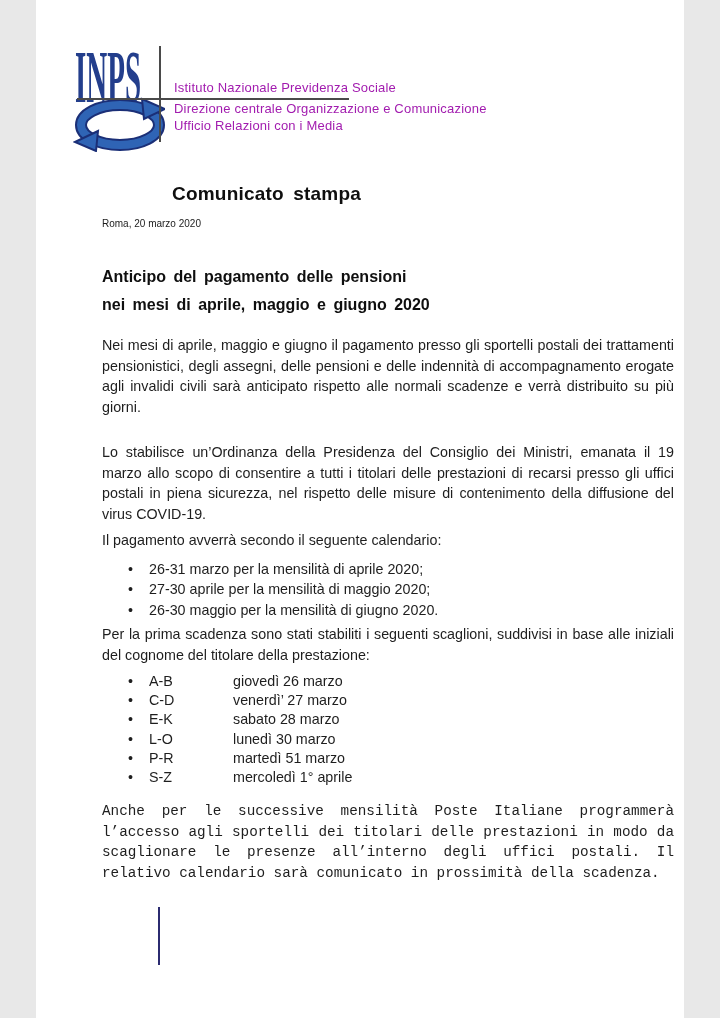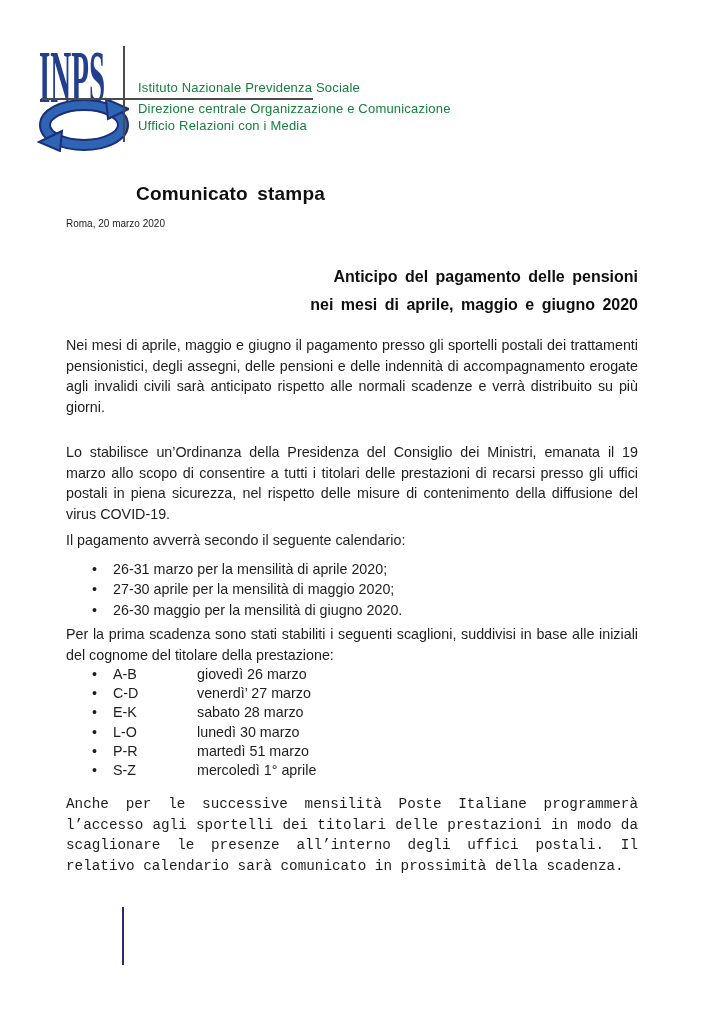--- a/index.html
+++ b/index.html
@@ -1,59 +1,59 @@
 <!DOCTYPE html>
 <html><head>
 <meta charset="utf-8">
 <style>
   html,body{margin:0;padding:0;background:#e8e8e8;}
   .page{
     position:relative;
-    width:720px;height:1018px;
+    width:648px;height:1018px;
     margin:0 auto;
     background:#ffffff;
     font-family:"Liberation Sans", sans-serif;
     color:#202020;
     overflow:hidden;
   }
   
   .logo-wrap{position:absolute;left:37px;top:40px;width:92px;height:112px;}
   .divider-v{position:absolute;left:123px;top:46px;width:2px;height:96px;background:#4a4a4a;}
   .divider-h{position:absolute;left:41px;top:98px;width:272px;height:2px;background:#4a4a4a;}
-  .org-line{position:absolute;left:138px;font-size:13px;color:#15803d;letter-spacing:.2px;white-space:nowrap;}
+  .org-line{position:absolute;left:138px;font-size:13px;color:#a21caf;letter-spacing:.2px;white-space:nowrap;}
   .org-1{top:80px;}
   .org-2{top:101px;}
   .org-3{top:118px;}
   .comunicato{
     position:absolute;left:136px;top:155px;
     font-size:19px;font-weight:bold;color:#0f0f0f;
     word-spacing:4px;letter-spacing:.2px;margin-top:28px;
   }
   
   .content{position:absolute;left:66px;top:215px;width:572px;}
   .dateline{font-size:10px;line-height:17px;color:#1c1c1c;}
-  .title-block{margin-top:31px;text-align:right;}
+  .title-block{margin-top:31px;text-align:left;}
   .title-line{font-size:16px;font-weight:bold;line-height:28px;color:#0f0f0f;word-spacing:3px;}
   .para{font-size:14.3px;line-height:20.5px;text-align:justify;color:#1e1e1e;margin:0;}
   .p1{margin-top:16px;}
   .p2{margin-top:25px;}
   .p3{margin-top:6px;text-align:left;}
   ul{list-style:none;margin:0;padding:0;}
   .bullets{margin-top:8px;}
   .bullets li{
     position:relative;padding-left:47px;
     font-size:14.3px;line-height:20.5px;color:#1e1e1e;
   }
   .bullets li::before{
     content:"\2022";
     position:absolute;left:26px;top:0;
     font-size:14.3px;color:#1e1e1e;
   }
   .p4{margin-top:4px;}
-  .schedule{margin-top:0;}
+  .schedule{margin-top:7px;}
   .schedule li{line-height:19.2px;}
   .range-col{display:inline-block;width:84px;}
   .p5{margin-top:14px;font-family:Liberation Mono, monospace;}
   
   .bottom-vline{position:absolute;left:122px;top:907px;width:2px;height:58px;background:#2b2b70;}
 </style>
 </head>
 <body>
 
 <div class="page">

